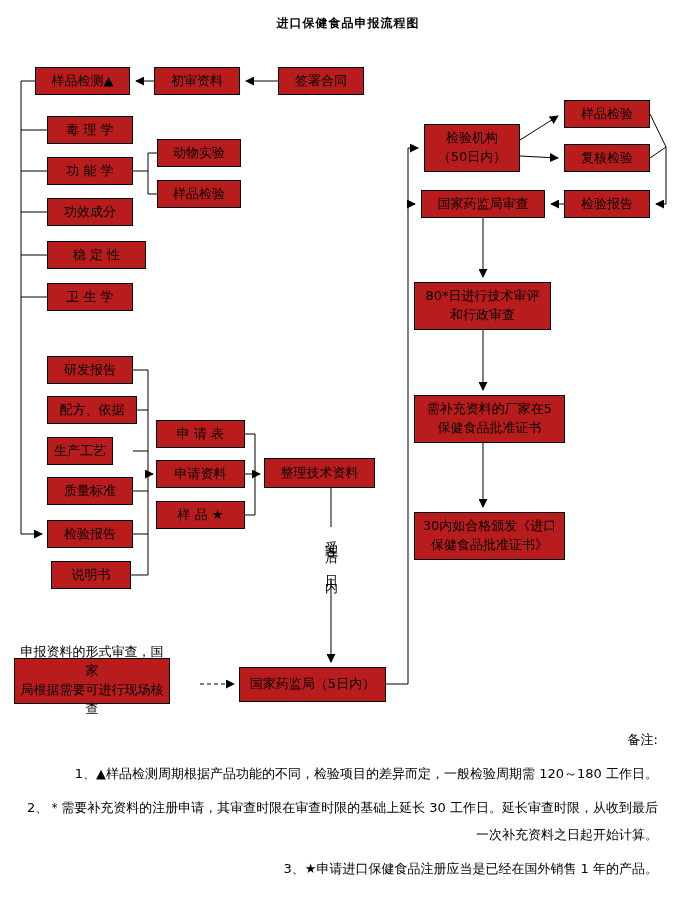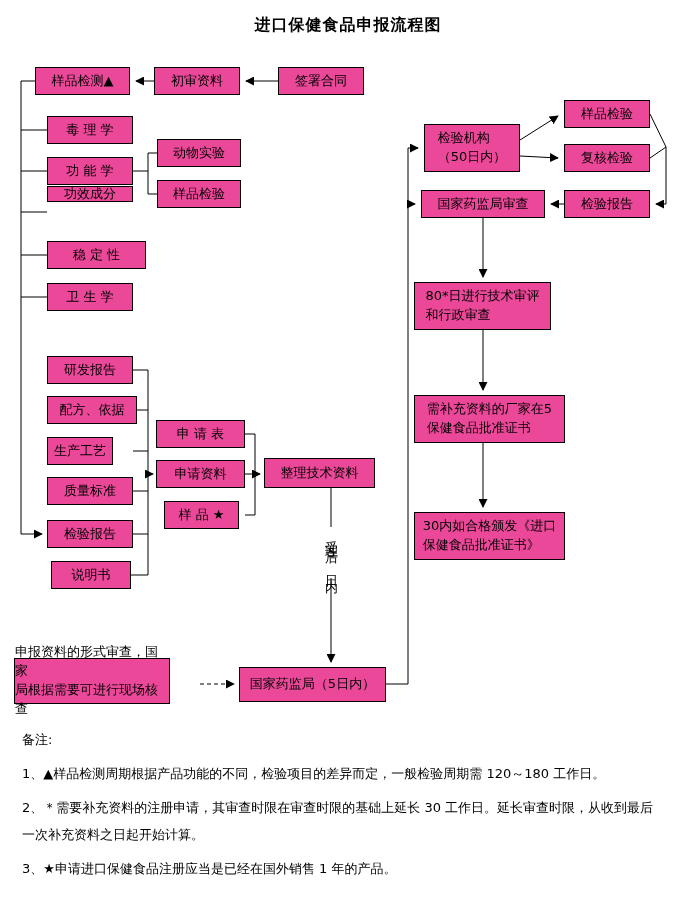--- a/index.html
+++ b/index.html
@@ -11,42 +11,42 @@
     height: 907px;
     background: #ffffff;
     overflow: hidden;
     margin: 0 auto;
   }
   .title {
     position: absolute;
     top: 15px; left: 0;
     width: 100%;
     text-align: center;
-    font-size: 16px;
+    font-size: 12px;
     font-weight: bold;
     letter-spacing: 1px;
   }
   .connectors {
     position: absolute;
     left: 0; top: 0;
     width: 696px; height: 907px;
   }
   .connectors line, .connectors polyline {
     stroke: #000;
     stroke-width: 1;
     fill: none;
   }
   .node {
     position: absolute;
-    background: #ec4899;
+    background: #b91c1c;
     border: 1px solid #000;
     display: flex;
     align-items: center;
     justify-content: center;
-    text-align: left;
+    text-align: center;
     font-size: 13px;
     line-height: 1.45;
     white-space: pre-line;
   }
   .vlabel {
     position: absolute;
     left: 322px;
     top: 527px;
     writing-mode: vertical-rl;
     text-orientation: upright;
@@ -56,21 +56,21 @@
     padding: 3px 0;
   }
   .notes {
     position: absolute;
     left: 14px;
     top: 726px;
     width: 644px;
     font-size: 13px;
     line-height: 27px;
   }
-  .notes p { margin: 0 0 7px 8px; }
+  .notes p { margin: 0 0 7px 8px; text-align: right; }
 </style>
 </head>
 <body>
 
 <div class="canvas">
 
   <svg class="connectors" viewBox="0 0 696 907" xmlns="http://www.w3.org/2000/svg">
     <defs>
       <marker id="arr" viewBox="0 0 10 10" refX="9" refY="5" markerWidth="9" markerHeight="9" orient="auto" markerUnits="userSpaceOnUse">
         <path d="M0,0 L10,5 L0,10 z" fill="#000"></path>
@@ -133,34 +133,34 @@
   <h1 class="title">进口保健食品申报流程图</h1>
 
   <div class="node" style="left:35px;top:67px;width:95px;height:28px">样品检测▲</div>
   <div class="node" style="left:154px;top:67px;width:86px;height:28px">初审资料</div>
   <div class="node" style="left:278px;top:67px;width:86px;height:28px">签署合同</div>
 
   <div class="node" style="left:47px;top:116px;width:86px;height:28px">毒 理 学</div>
   <div class="node" style="left:47px;top:157px;width:86px;height:28px">功 能 学</div>
   <div class="node" style="left:157px;top:139px;width:84px;height:28px">动物实验</div>
   <div class="node" style="left:157px;top:180px;width:84px;height:28px">样品检验</div>
-  <div class="node" style="left:47px;top:186px;width:86px;height:16px">功效成分</div>
+  <div class="node" style="left:47px;top:198px;width:86px;height:28px">功效成分</div>
   <div class="node" style="left:47px;top:241px;width:99px;height:28px">稳 定 性</div>
   <div class="node" style="left:47px;top:283px;width:86px;height:28px">卫 生 学</div>
 
   <div class="node" style="left:47px;top:356px;width:86px;height:28px">研发报告</div>
   <div class="node" style="left:47px;top:396px;width:90px;height:28px">配方、依据</div>
   <div class="node" style="left:47px;top:437px;width:66px;height:28px">生产工艺</div>
   <div class="node" style="left:47px;top:477px;width:86px;height:28px">质量标准</div>
   <div class="node" style="left:47px;top:520px;width:86px;height:28px">检验报告</div>
   <div class="node" style="left:51px;top:561px;width:80px;height:28px">说明书</div>
 
   <div class="node" style="left:156px;top:420px;width:89px;height:28px">申 请 表</div>
   <div class="node" style="left:156px;top:460px;width:89px;height:28px">申请资料</div>
-  <div class="node" style="left:164px;top:501px;width:75px;height:28px">样 品 ★</div>
+  <div class="node" style="left:156px;top:501px;width:89px;height:28px">样 品 ★</div>
   <div class="node" style="left:264px;top:458px;width:111px;height:30px">整理技术资料</div>
 
   <div class="vlabel">受理后5日内</div>
 
   <div class="node" style="left:14px;top:658px;width:156px;height:46px">申报资料的形式审查，国家
 局根据需要可进行现场核查</div>
   <div class="node" style="left:239px;top:667px;width:147px;height:35px">国家药监局（5日内）</div>
 
   <div class="node" style="left:424px;top:124px;width:96px;height:48px">检验机构
 （50日内）</div>

